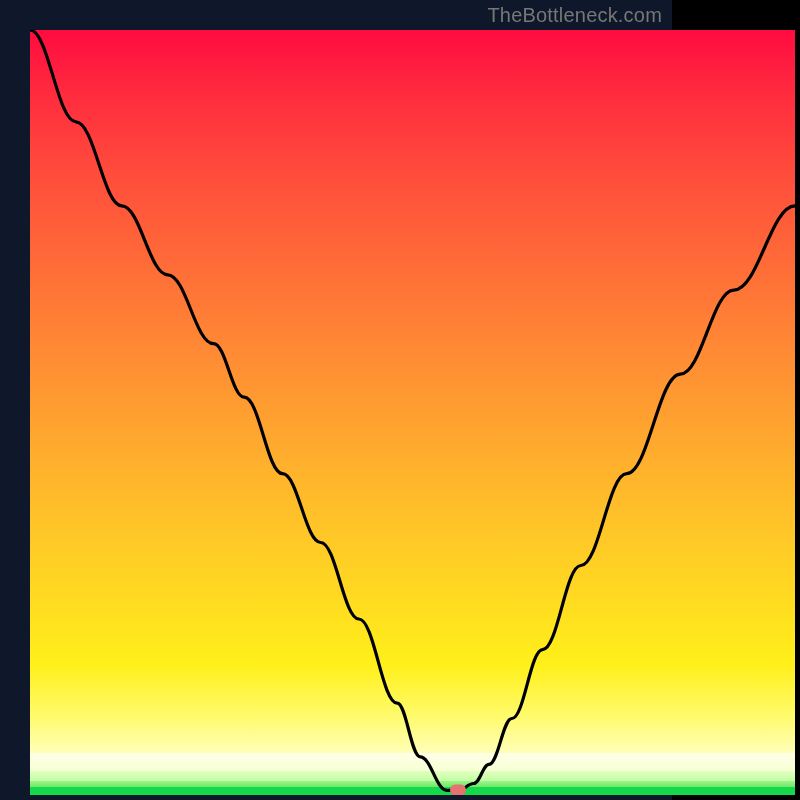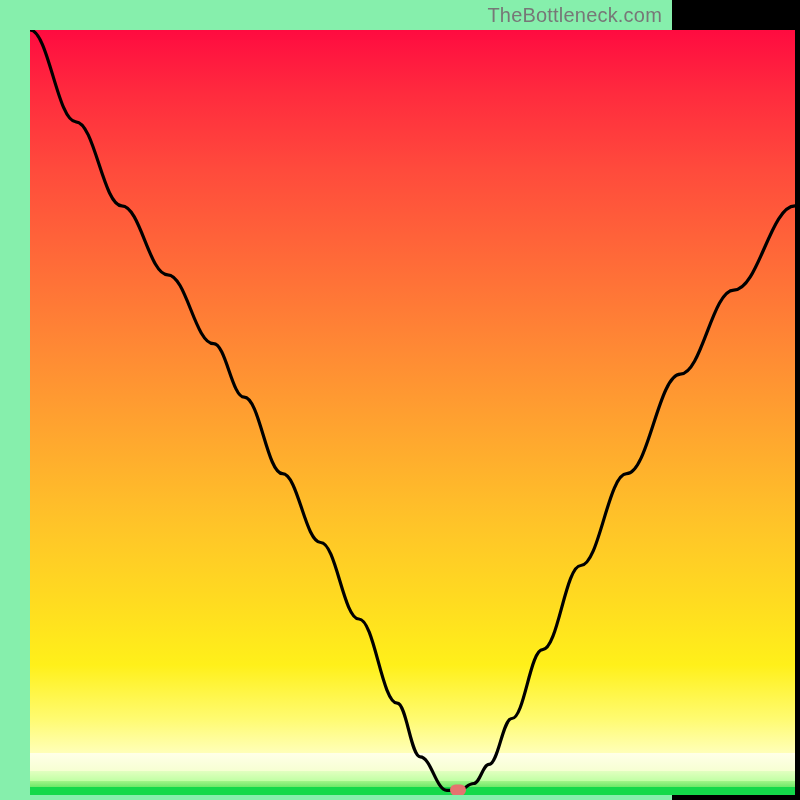--- a/index.html
+++ b/index.html
@@ -8,21 +8,21 @@
     width: 800px;
     height: 800px;
     background: #000000;
     font-family: Arial, Helvetica, sans-serif;
     overflow: hidden;
   }
   .container {
     position: relative;
     width: 672px;
     height: 800px;
-    background: #86efac;
+    background: #0f172a;
   }
   .watermark {
     position: absolute;
     top: 4px;
     right: 10px;
     color: #777777;
     font-size: 20px;
     letter-spacing: 0.2px;
     font-weight: 500;
   }

